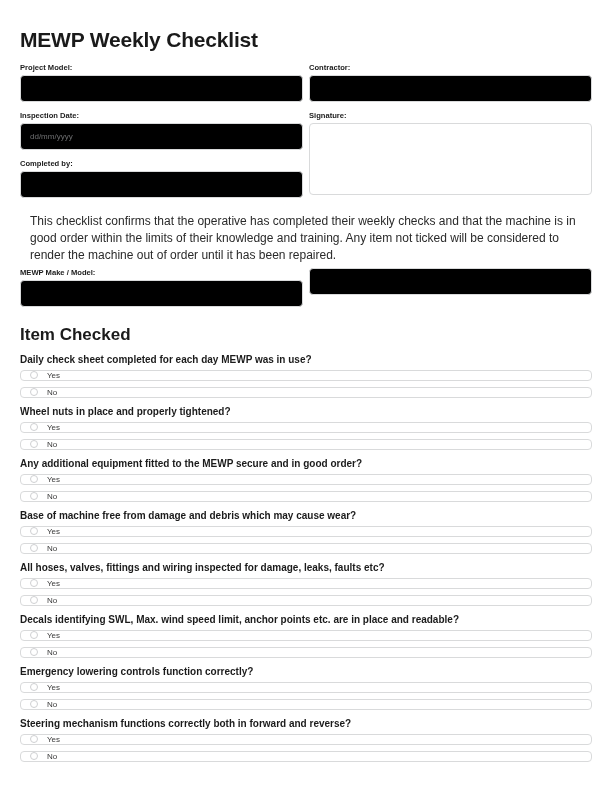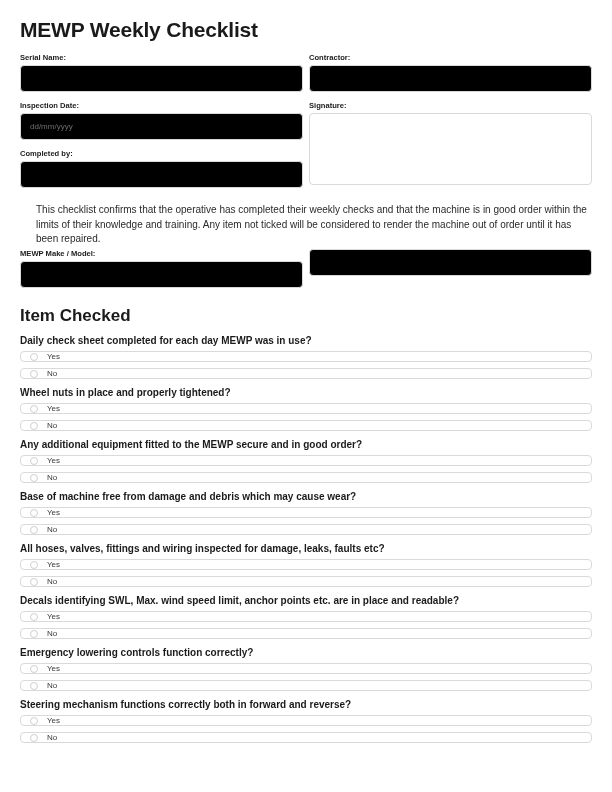--- a/index.html
+++ b/index.html
@@ -5,21 +5,21 @@
   * { box-sizing: border-box; }
   html, body { margin: 0; padding: 0; }
   body {
     width: 612px;
     height: 792px;
     background: #ffffff;
     font-family: "Liberation Sans", sans-serif;
     color: #1b1b1b;
     overflow: hidden;
   }
-  .page { padding: 18px 20px 0 20px; }
+  .page { padding: 28px 20px 0 20px; }
 
   .title {
     font-size: 21px;
     font-weight: bold;
     letter-spacing: -0.2px;
     color: #1a1a1a;
     margin: 0 0 12px 0;
     line-height: 1.1;
   }
 
@@ -55,24 +55,24 @@
 
   .tall-field {
     border: 1px solid #d9dadb;
     border-radius: 4px;
     background: #fff;
     height: 72px;
     width: 100%;
   }
 
   .disclaimer {
-    font-size: 10px;
+    font-size: 12px;
     line-height: 1.42;
     color: #2a2a2a;
-    margin: 6px 0 3px 16px;
+    margin: 6px 0 3px 10px;
   }
 
   .section-heading {
     font-size: 17px;
     font-weight: bold;
     color: #1b1b1b;
     margin: 18px 0 9px 0;
   }
 
   .question { margin-bottom: 8px; }
@@ -113,21 +113,21 @@
 
 <div class="page">
 
   <h1 class="title">MEWP Weekly Checklist</h1>
 
   <div class="grid">
 
     <div class="col">
 
       <div class="field-block">
-        <div class="label">Serial Name:</div>
+        <div class="label">Project Model:</div>
         <div class="field">
           <span></span>
         </div>
       </div>
 
       <div class="field-block">
         <div class="label">Inspection Date:</div>
         <div class="field">
           <span class="placeholder">dd/mm/yyyy</span>
         </div>

